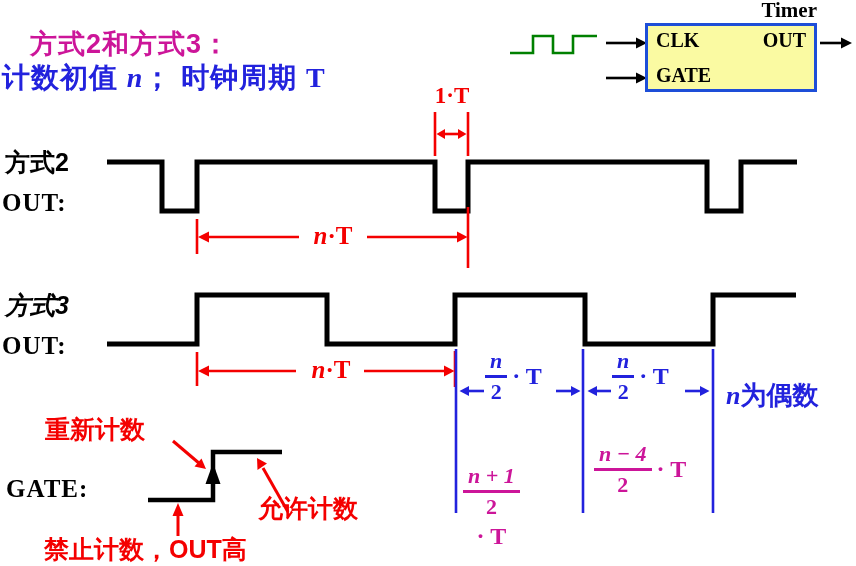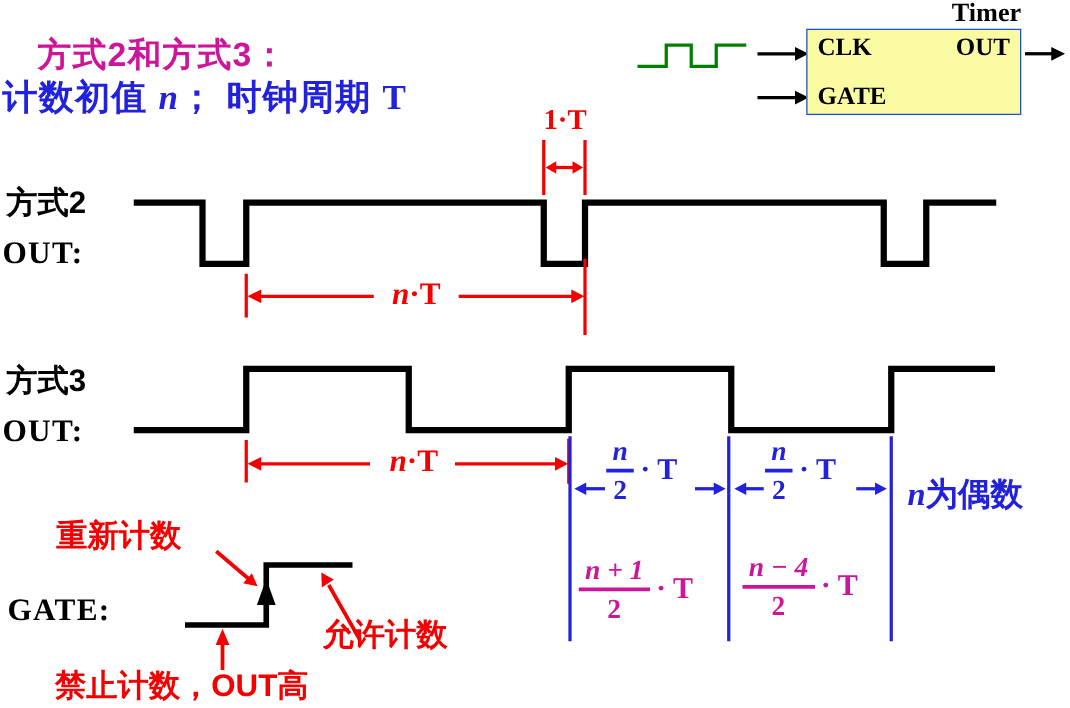--- a/index.html
+++ b/index.html
@@ -15,21 +15,21 @@
   .magenta{color:#cc1599;}
   .blue{color:#2222dd;}
   .red{color:#f40000;}
 
   .title{font-size:27px;letter-spacing:1px;}
   .subtitle{font-size:28px;letter-spacing:1px;}
 
   
   .timer-title{left:645px;top:0px;width:172px;text-align:right;font-size:21px;color:#000;}
   .timer-box{left:645px;top:23px;width:172px;height:69px;background:#fafaa2;
-             border:1px solid #1d4ed8;box-sizing:border-box;}
+             border:3px solid #1d4ed8;box-sizing:border-box;}
   .pin{position:absolute;font-size:20px;color:#000;}
 
   
   .mode-name{font-size:25px;color:#000;}
   .out-label{font-size:25px;color:#000;letter-spacing:1px;}
 
   
   .dim-label{font-size:25px;text-align:center;}
   .dim-label .unit{font-style:normal;}
 
@@ -155,21 +155,21 @@
 
   <div class="abs cjk mode-name" style="left:5px;top:150px;">方式2</div>
   <div class="abs serif out-label" style="left:2px;top:190px;">OUT:</div>
 
   <div class="abs dim-label red serif" style="left:301px;top:223px;width:64px;">
     <span class="math-var">n</span><span class="unit">·T</span>
   </div>
 
   <div class="abs dim-label red serif" style="left:423px;top:84px;width:58px;font-size:23px;">1·T</div>
 
-  <div class="abs cjk mode-name" style="left:5px;top:293px;">方式3</div>
+  <div class="abs cjk mode-name" style="left:5px;top:293px;font-style:italic;">方式3</div>
   <div class="abs serif out-label" style="left:2px;top:333px;">OUT:</div>
 
   <div class="abs dim-label red serif" style="left:299px;top:357px;width:64px;">
     <span class="math-var">n</span><span class="unit">·T</span>
   </div>
 
   <div class="abs formula blue" style="left:485px;top:350px;">
     <span class="frac">
       <span class="num">n</span>
       <span class="den">2</span>
@@ -180,21 +180,21 @@
     <span class="frac">
       <span class="num">n</span>
       <span class="den">2</span>
     </span>
     <span class="unit">· T</span>
   </div>
   <div class="abs note blue" style="left:726px;top:380px;">
     <span class="math-var">n</span><span class="cjk">为偶数</span>
   </div>
 
-  <div class="abs formula magenta" style="left:463px;top:445px;">
+  <div class="abs formula magenta" style="left:463px;top:465px;flex-direction:column;">
     <span class="frac">
       <span class="num">n + 1</span>
       <span class="den">2</span>
     </span>
     <span class="unit">· T</span>
   </div>
   <div class="abs formula magenta" style="left:594px;top:443px;">
     <span class="frac">
       <span class="num">n − 4</span>
       <span class="den">2</span>

